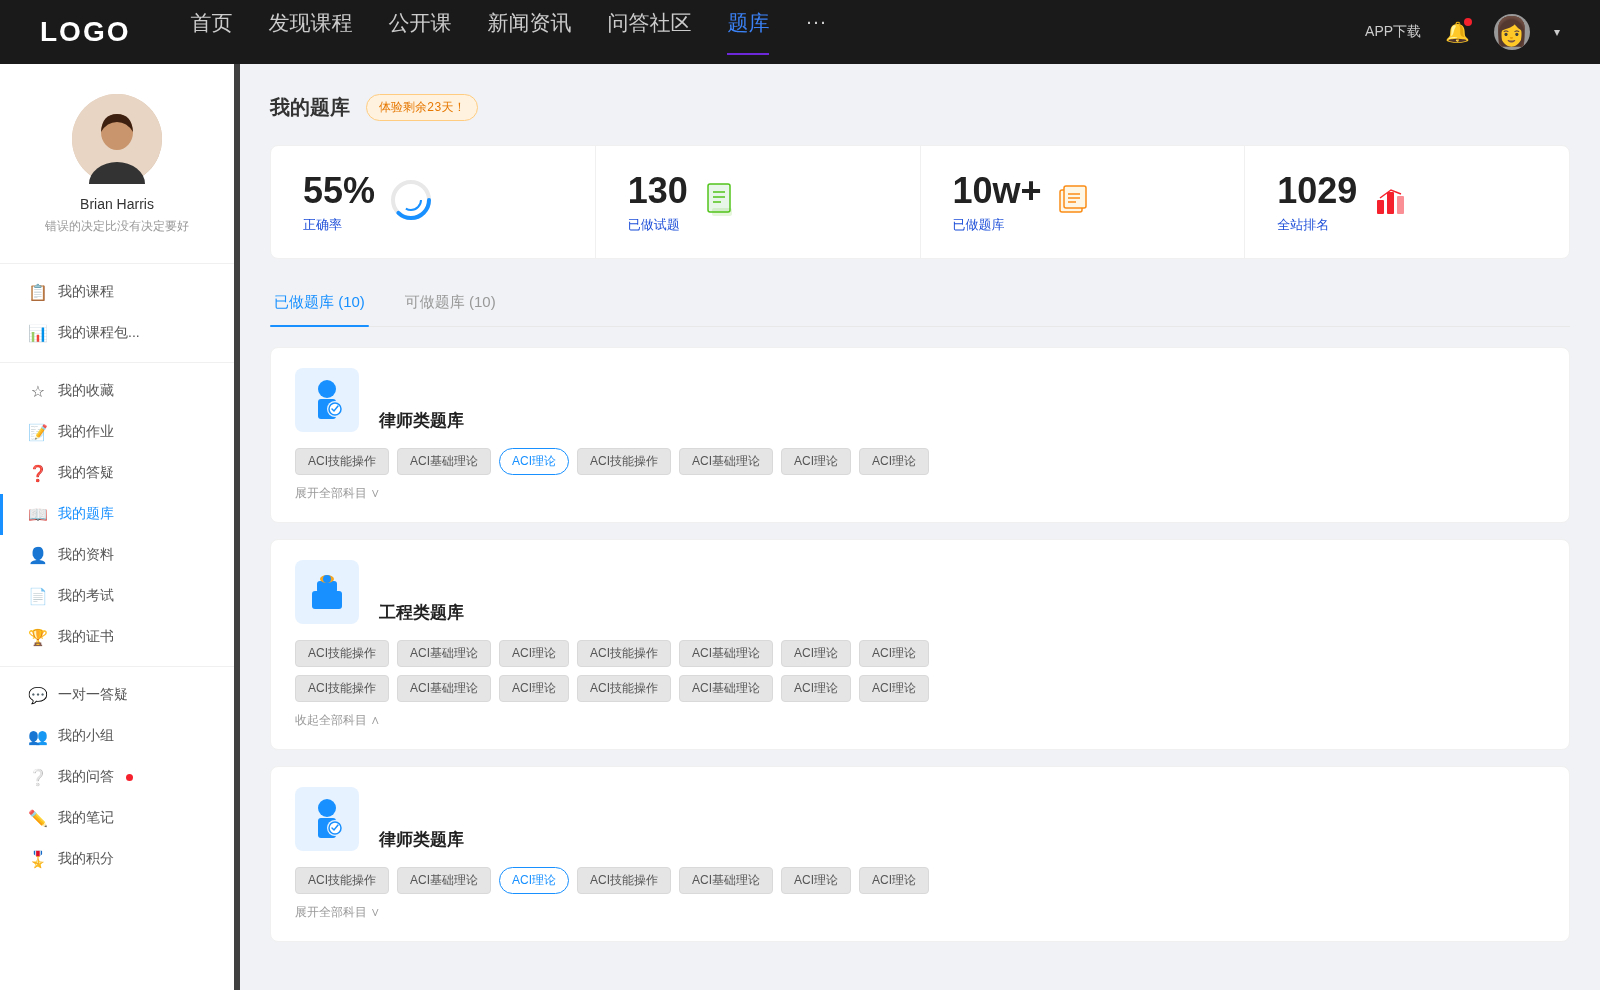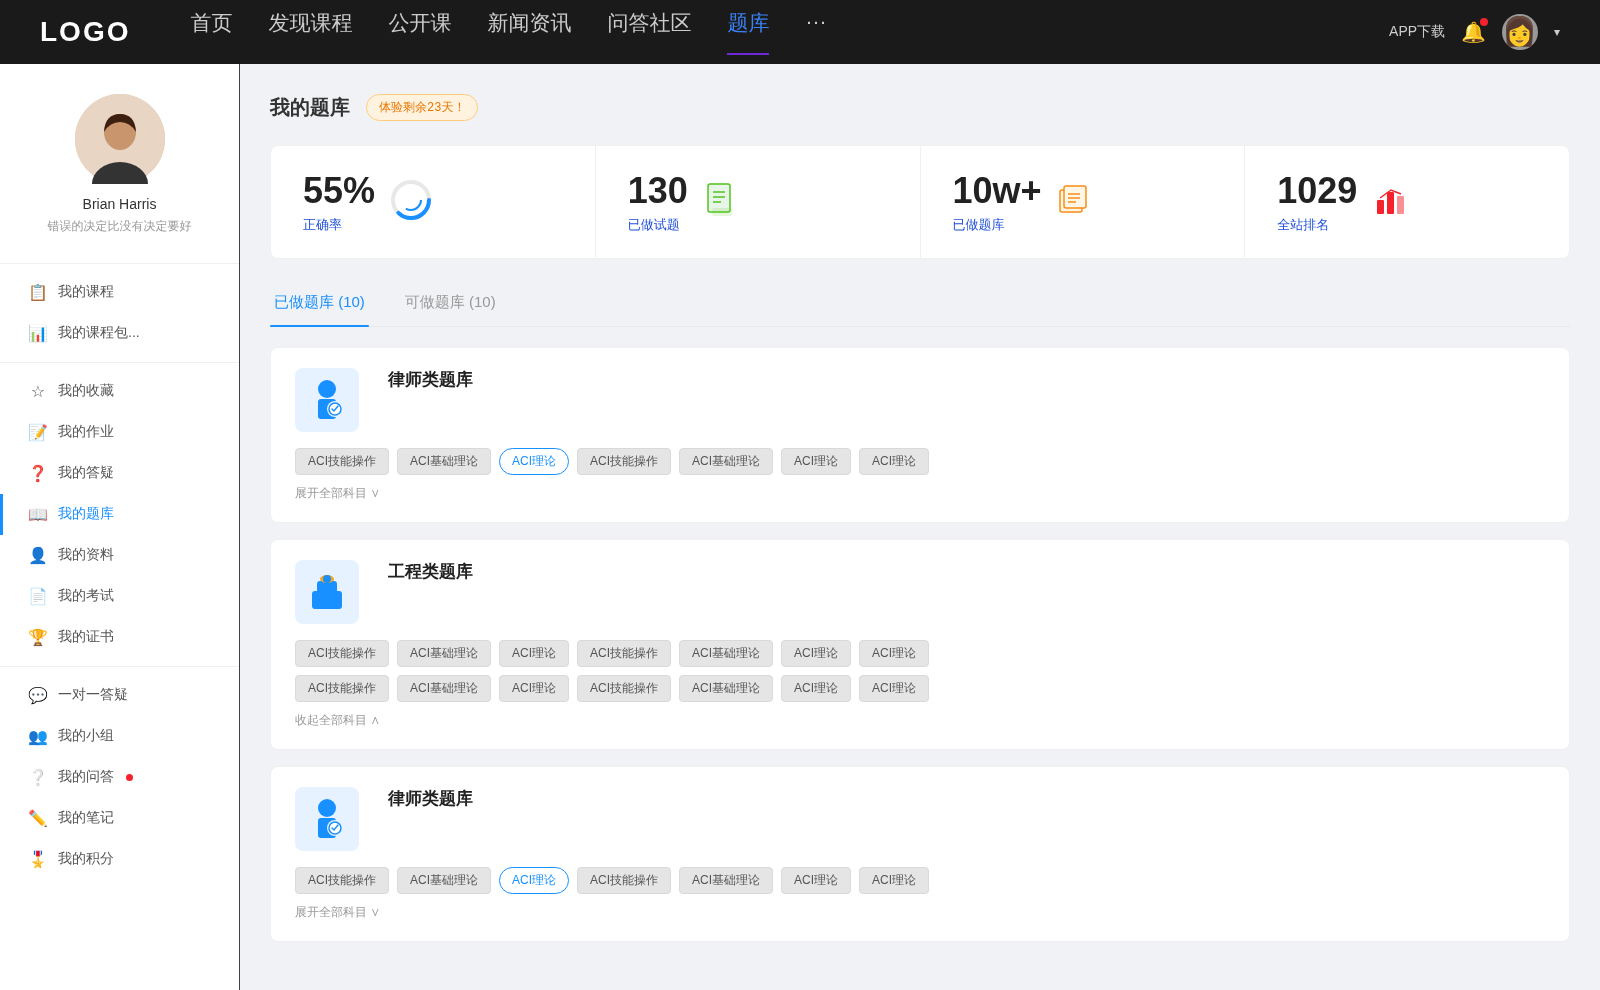--- a/index.html
+++ b/index.html
@@ -11,39 +11,39 @@
       height: 64px;
       display: flex;
       align-items: center;
       padding: 0 40px;
       position: fixed; top: 0; left: 0; right: 0; z-index: 100;
     }
     .nav-logo { color: #fff; font-size: 28px; font-weight: bold; margin-right: 60px; letter-spacing: 2px; }
     .nav-links { display: flex; gap: 36px; flex: 1; }
     .nav-link { color: #ccc; font-size: 21px; cursor: pointer; text-decoration: none; }
     .nav-link.active { color: #3b82f6; border-bottom: 2px solid #6d28d9; padding-bottom: 16px; }
-    .nav-right { display: flex; align-items: center; gap: 16px; margin-left: auto; }
+    .nav-right { display: flex; align-items: center; gap: 24px; margin-left: auto; }
     .nav-app-download { color: #ccc; font-size: 14px; cursor: pointer; }
     .nav-bell { position: relative; cursor: pointer; }
     .nav-bell-icon { font-size: 20px; color: #ccc; }
     .nav-bell-dot { position: absolute; top: -2px; right: -2px; width: 8px; height: 8px; background: #f5222d; border-radius: 50%; }
     .nav-avatar { width: 36px; height: 36px; border-radius: 50%; background: #999; overflow: hidden; cursor: pointer; }
     .nav-dropdown-arrow { color: #ccc; cursor: pointer; font-size: 12px; }
 
     
     .layout { display: flex; margin-top: 64px; min-height: calc(100vh - 64px); }
 
     
     .sidebar {
       width: 240px;
       background: #fff;
       min-height: calc(100vh - 64px);
       padding: 30px 0 20px 0;
       flex-shrink: 0;
-      border-right: 1px solid #404040;
+      border-right: 6px solid #404040;
       position: fixed;
       top: 64px;
       left: 0;
       bottom: 0;
       overflow-y: auto;
     }
     .sidebar-profile { text-align: center; padding: 0 20px 20px; }
     .sidebar-avatar-placeholder {
       width: 90px; height: 90px; border-radius: 50%; margin: 0 auto 12px;
       background: linear-gradient(135deg, #e8d5c4, #c9a98a);
@@ -107,21 +107,21 @@
     .tab-item.active::after {
       content: ''; position: absolute; bottom: -1px; left: 0; right: 0;
       height: 2px; background: #1890ff; border-radius: 1px;
     }
 
     
     .qbank-card {
       background: #fff; border-radius: 8px; margin-bottom: 16px;
       border: 1px solid #f0f0f0; padding: 20px 24px;
     }
-    .qbank-header { display: flex; align-items: flex-start; gap: 29px; margin-bottom: 16px; }
+    .qbank-header { display: flex; align-items: flex-end; gap: 20px; margin-bottom: 16px; }
     .qbank-icon {
       width: 64px; height: 64px; border-radius: 8px;
       background: #e6f2ff; display: flex; align-items: center; justify-content: center;
       flex-shrink: 0; font-size: 32px;
     }
     .qbank-title { font-size: 17px; font-weight: 600; color: #222; }
     .qbank-tags { display: flex; flex-wrap: wrap; gap: 8px; }
     .qbank-tag {
       padding: 4px 12px; border-radius: 4px;
       font-size: 12px; cursor: pointer;

